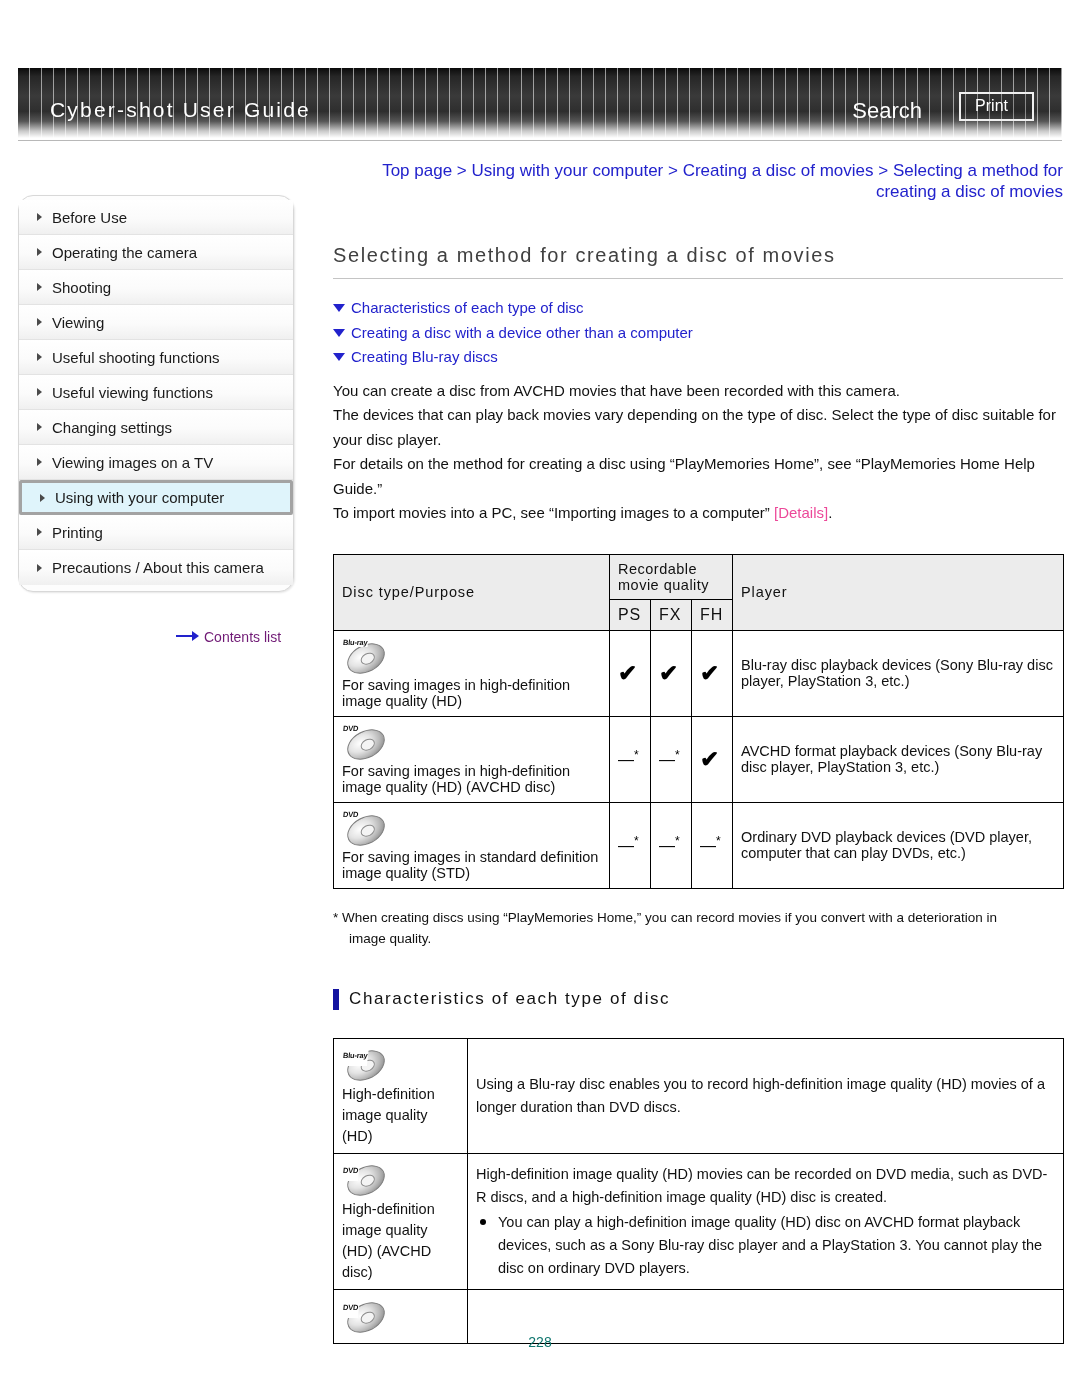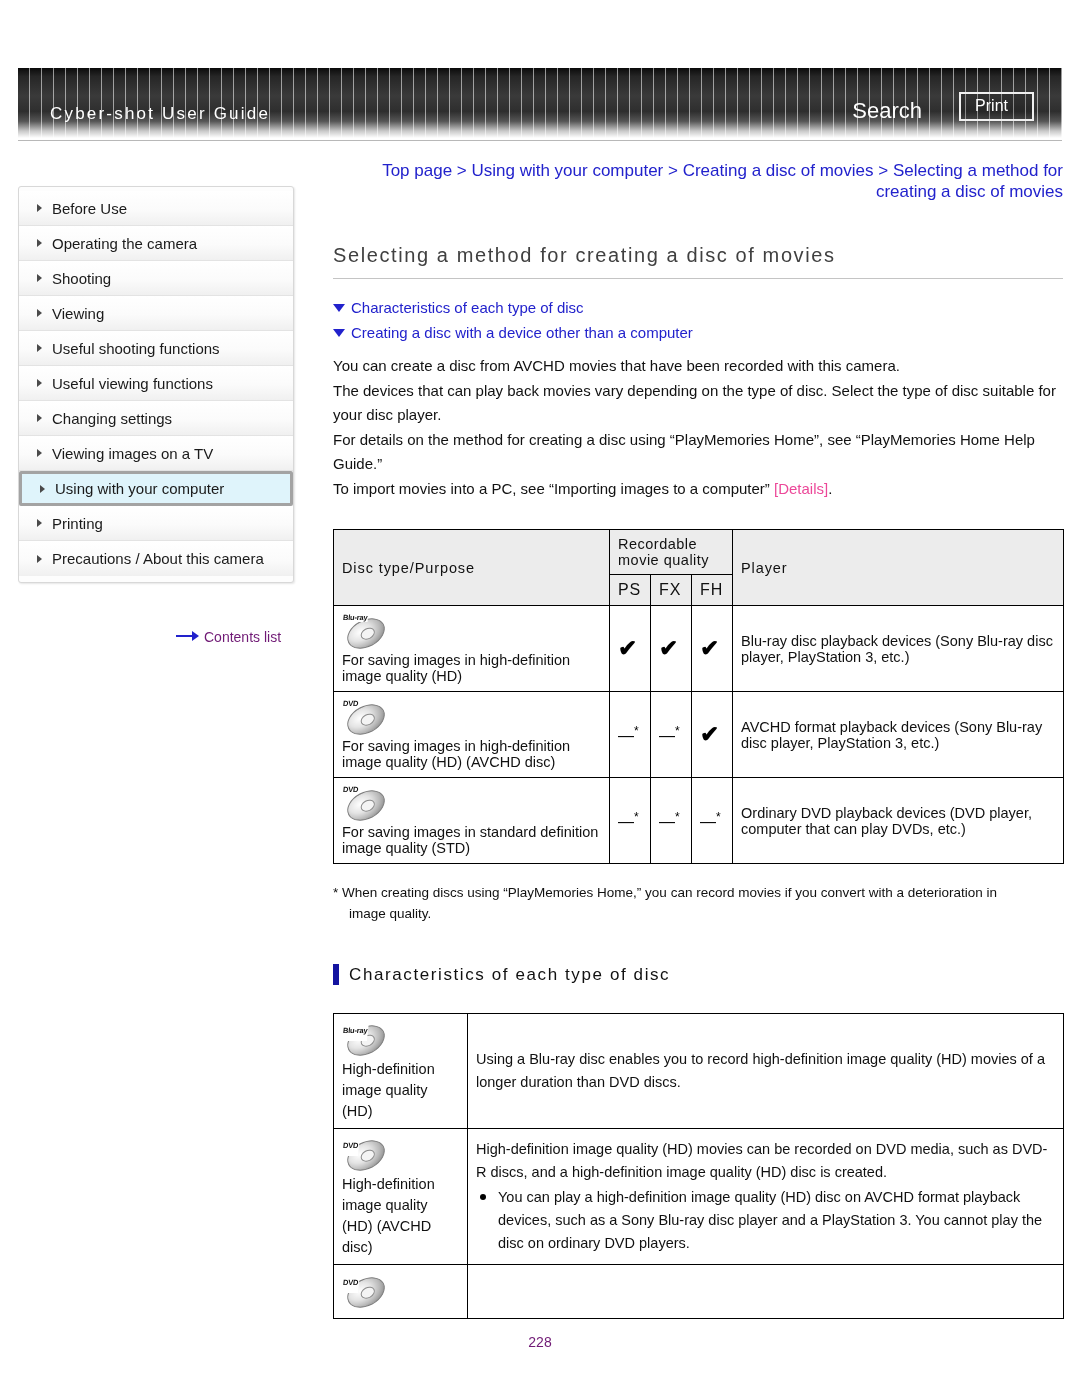--- a/index.html
+++ b/index.html
@@ -26,23 +26,23 @@
         #0a0a0a 0%,
         #262626 12%,
         #3a3a3a 40%,
         #2e2e2e 62%,
         #555 76%,
         #c9c9c9 90%,
         #ffffff 100%);
   }
   .banner-title {
     position: absolute;
-    left: 32px; top: 36px;
+    left: 32px; top: 30px;
     color: #ffffff;
-    font-size: 17px;
+    font-size: 21px;
     letter-spacing: 2.2px;
     white-space: nowrap;
   }
   .banner-search {
     position: absolute;
     right: 140px; top: 30px;
     color: #ffffff;
     font-size: 22px;
     white-space: nowrap;
     cursor: pointer;
@@ -61,25 +61,25 @@
   .banner-rule {
     position: absolute;
     left: 18px; top: 140px;
     width: 1044px; height: 1px;
     background: #b8b8b8;
   }
 
   
   .sidebar {
     position: absolute;
-    left: 18px; top: 186px;
+    left: 18px; top: 195px;
     width: 276px;
     background: #fdfdfd;
     border: 1px solid #d8d8d8;
-    border-radius: 3px;
+    border-radius: 15px;
     box-shadow: 1px 1px 2px rgba(0,0,0,0.10);
     padding: 4px 0 6px 0;
   }
   .nav-item {
     position: relative;
     height: 35px;
     display: flex;
     align-items: center;
     padding-left: 18px;
     font-size: 15px;
@@ -304,21 +304,21 @@
     background: #000;
     border-radius: 50%;
   }
 
   .page-number {
     position: absolute;
     left: 0; right: 0;
     top: 1334px;
     text-align: center;
     font-size: 14px;
-    color: #701a75;
+    color: #0f766e;
   }
 </style>
 </head>
 <body>
 
 <div class="banner">
   <div class="banner-title">Cyber-shot User Guide</div>
   <div class="banner-search">Search</div>
   <div class="banner-print">Print</div>
 </div>
@@ -377,20 +377,21 @@
 <div class="main">
 
   <div class="breadcrumb">Top page &gt; Using with your computer &gt; Creating a disc of movies &gt; Selecting a method for creating a disc of movies</div>
 
   <div class="page-title">Selecting a method for creating a disc of movies</div>
   <div class="title-rule"></div>
 
   <div class="anchor-list" id="anchor-list">
       <div class="anchor-link"><span class="dn-tri"></span><span>Characteristics of each type of disc</span></div>
       <div class="anchor-link"><span class="dn-tri"></span><span>Creating a disc with a device other than a computer</span></div>
+      <div class="anchor-link"><span class="dn-tri"></span><span>Creating Blu-ray discs</span></div>
     </div>
 
   <div class="body-text">
     <p>You can create a disc from AVCHD movies that have been recorded with this camera.</p>
     <p>The devices that can play back movies vary depending on the type of disc. Select the type of disc suitable for your disc player.</p>
     <p>For details on the method for creating a disc using “PlayMemories Home”, see “PlayMemories Home Help Guide.”</p>
     <p><span>To import movies into a PC, see “Importing images to a computer” </span><span class="inline-link">[Details]</span><span>.</span></p>
   </div>
 
   <table class="disc tbl1">

